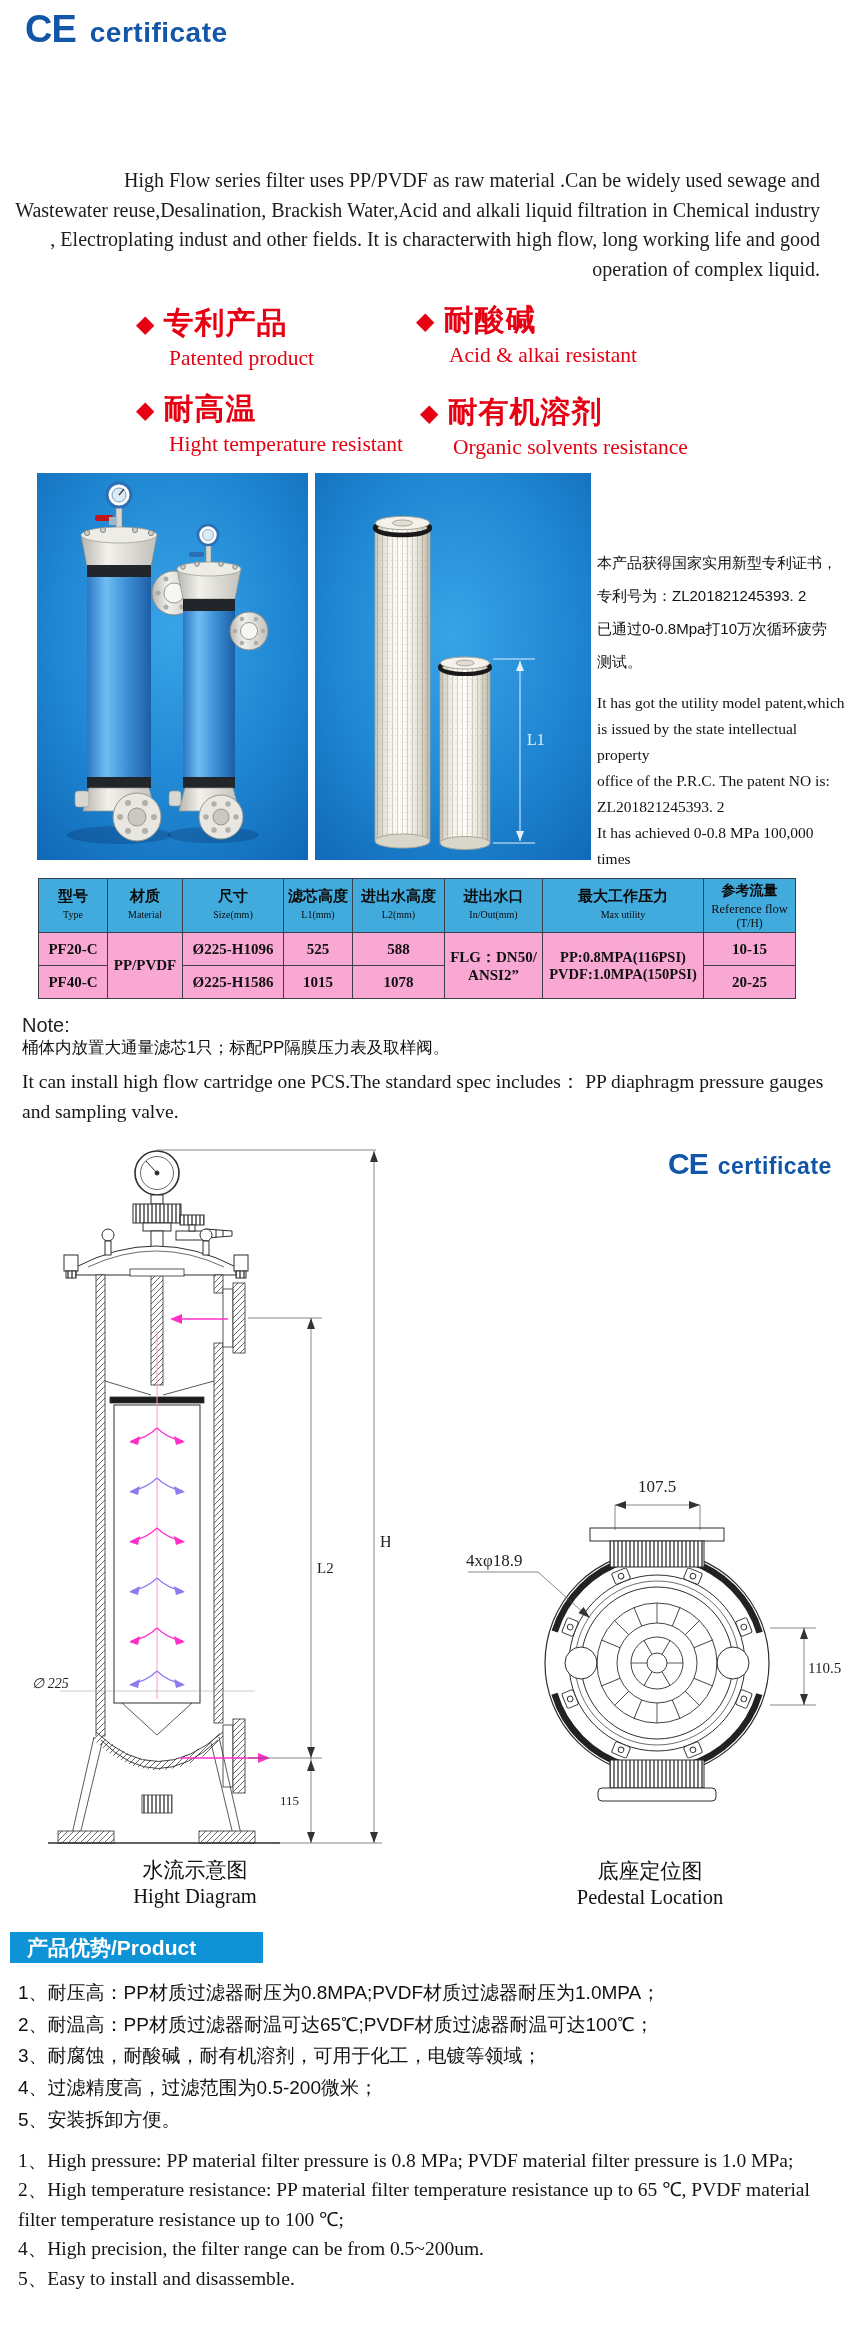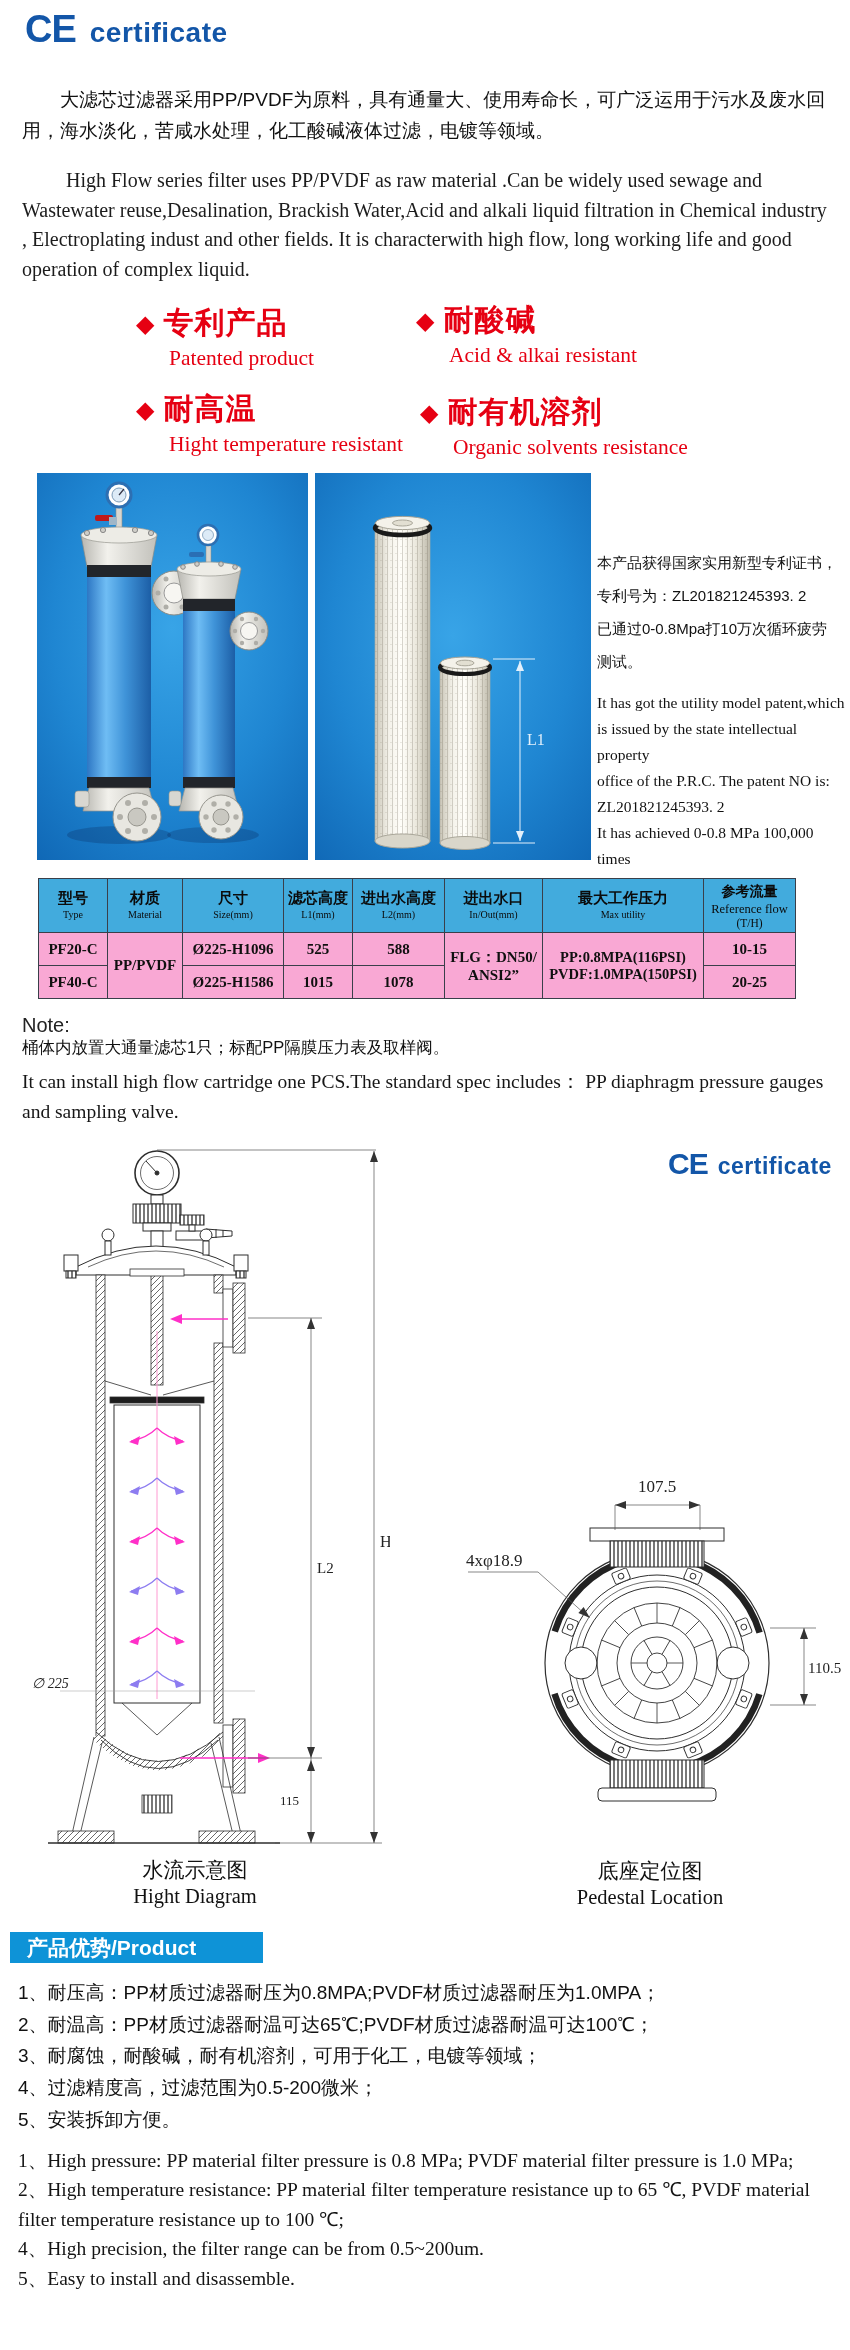--- a/index.html
+++ b/index.html
@@ -21,21 +21,21 @@
   .feat-zh{font-size:30px;font-weight:bold;letter-spacing:1px;}
   .feat-en{font-family:"Liberation Serif",serif;font-size:21.5px;color:#e60012;margin-left:33px;margin-top:2px;}
   
   .pat-zh{font-size:15px;line-height:33px;font-weight:500;color:#111;}
   .pat-en{font-family:"Liberation Serif",serif;font-size:15.5px;line-height:26px;color:#111;}
   
   table.spec{border-collapse:collapse;table-layout:fixed;width:757px;}
   table.spec td,table.spec th{border:1px solid #3a3f4a;text-align:center;vertical-align:middle;padding:1px 2px;}
   table.spec th{background:#42abdd;font-weight:normal;}
   table.spec td{background:#f9a8d4;font-family:"Liberation Serif",serif;font-size:15px;color:#101010;font-weight:bold;}
-  .th-zh{font-size:15px;font-weight:bold;line-height:19px;color:#0b0b0b;}
+  .th-zh{font-size:15px;font-weight:bold;line-height:19px;color:#0b0b0b;font-family:Liberation Mono, monospace;}
   .th-en{font-family:"Liberation Serif",serif;font-size:10px;line-height:16px;color:#0b0b0b;}
   .th-unit{font-family:"Liberation Serif",serif;font-size:11.5px;line-height:13px;color:#0b0b0b;}
   .pre{white-space:pre-line;}
   
   .note-title{font-size:20px;color:#222;}
   .note-zh{font-size:16.5px;font-weight:500;margin-top:0;color:#111;}
   .note-en{font-family:"Liberation Serif",serif;font-size:19.5px;line-height:30px;margin-top:8px;color:#161616;}
   
   .cap-zh{font-family:"Liberation Serif",serif;font-size:21px;text-align:center;color:#111;}
   .cap-en{font-family:"Liberation Serif",serif;font-size:20.5px;text-align:center;color:#111;}
@@ -48,22 +48,21 @@
 </head>
 <body>
 
 <div id="page">
 
   <div class="abs ce-head" style="left:25px;top:8px;">
     <span class="ce-big">CE</span>
     <span class="ce-small">certificate</span>
   </div>
 
-  <div class="abs zh-par" style="left:22px;top:84px;width:806px;">大滤芯过滤器采用PP/PVDF为原料，具有通量大、使用寿命长，可广泛运用于污水及废水回用，海水淡化，苦咸水处理，化工酸碱液体过滤，电镀等领域。</div>
-  <div class="abs en-par" style="left:22px;top:166px;width:806px;">High Flow series filter uses PP/PVDF as raw material  .Can be widely used sewage and Wastewater reuse,Desalination, Brackish Water,Acid and alkali liquid filtration in Chemical industry , Electroplating indust and other fields. It is characterwith high flow, long working life and good operation of complex liquid.</div>
+  <div class="abs en-par" style="left:14px;top:166px;width:806px;text-align:right;">High Flow series filter uses PP/PVDF as raw material  .Can be widely used sewage and Wastewater reuse,Desalination, Brackish Water,Acid and alkali liquid filtration in Chemical industry , Electroplating indust and other fields. It is characterwith high flow, long working life and good operation of complex liquid.</div>
 
   <div class="abs" style="left:136px;top:303px;">
     <div class="feat-title">
         <span class="feat-diamond">◆</span>
       <span class="feat-zh">专利产品</span>
       </div>
     <div class="feat-en">Patented product</div>
   </div>
   <div class="abs" style="left:416px;top:300px;">
     <div class="feat-title">

